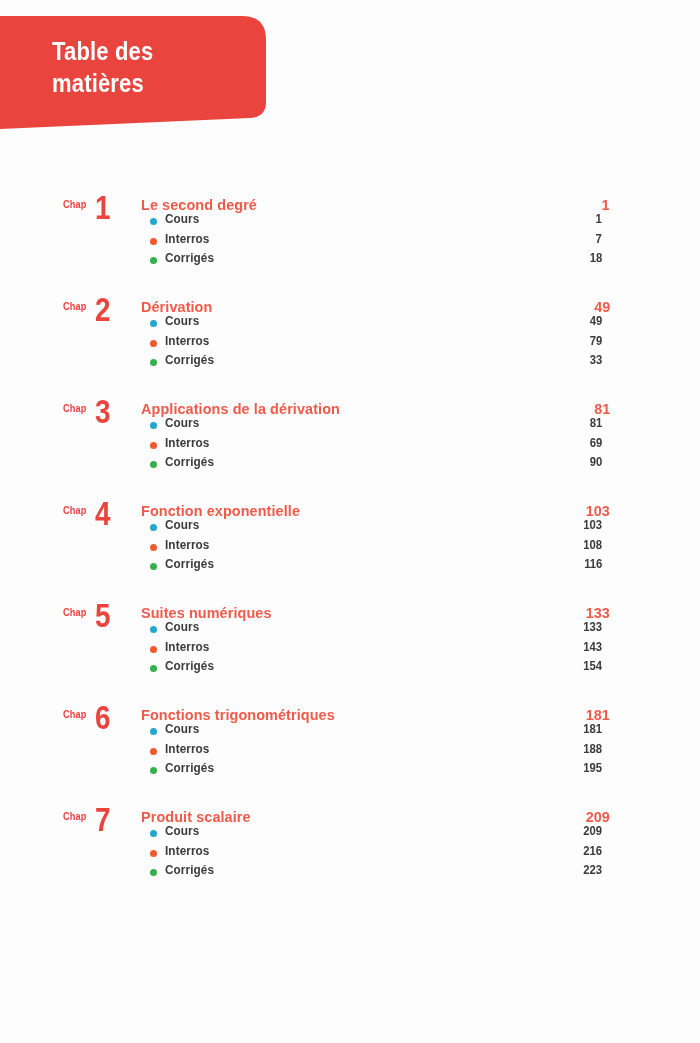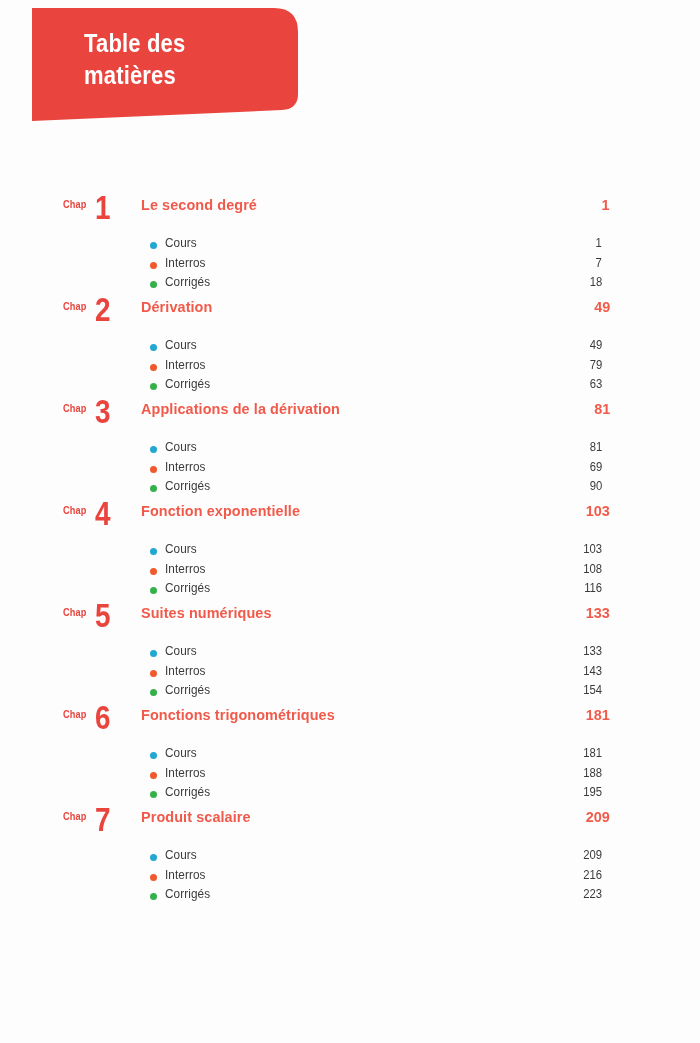--- a/index.html
+++ b/index.html
@@ -13,24 +13,23 @@
     font-family: "Liberation Sans", sans-serif;
     position: relative;
     overflow: hidden;
     -webkit-font-smoothing: antialiased;
   }
 
   
   #header-banner {
     position: absolute;
     left: 0;
-    top: 8px;
+    top: 16px;
     width: 268px;
     height: 116px;
-    margin-left: 32px;
   }
   #header-banner svg {
     display: block;
   }
   #header-title {
     position: absolute;
     left: 52px;
     top: 19px;
     width: 190px;
     color: #ffffff;
@@ -104,22 +103,23 @@
     font-weight: bold;
     color: #f15a4a;
     transform: scaleX(0.93);
     transform-origin: right top;
     white-space: nowrap;
   }
 
   .sub-list {
     position: absolute;
     left: 141px;
-    top: 44px;
+    top: 20px;
     width: 480px;
+    font-weight: bold;
   }
   .sub-row {
     position: relative;
     height: 19.6px;
   }
   .bullet {
     position: absolute;
     left: 9px;
     top: 6px;
     width: 7px;
@@ -203,21 +203,21 @@
           <span class="sub-page">49</span>
         </div>
         <div class="sub-row">
           <span class="bullet interros"></span>
           <span class="sub-label">Interros</span>
           <span class="sub-page">79</span>
         </div>
         <div class="sub-row">
           <span class="bullet corriges"></span>
           <span class="sub-label">Corrigés</span>
-          <span class="sub-page">63</span>
+          <span class="sub-page">33</span>
         </div>
       </div>
     </div>
     <div class="chapter">
       <div class="chap-marker">
         <span class="chap-word">Chap</span>
         <span class="chap-num">3</span>
       </div>
       <div class="chap-title">Applications de la dérivation</div>
       <div class="chap-page">81</div>

